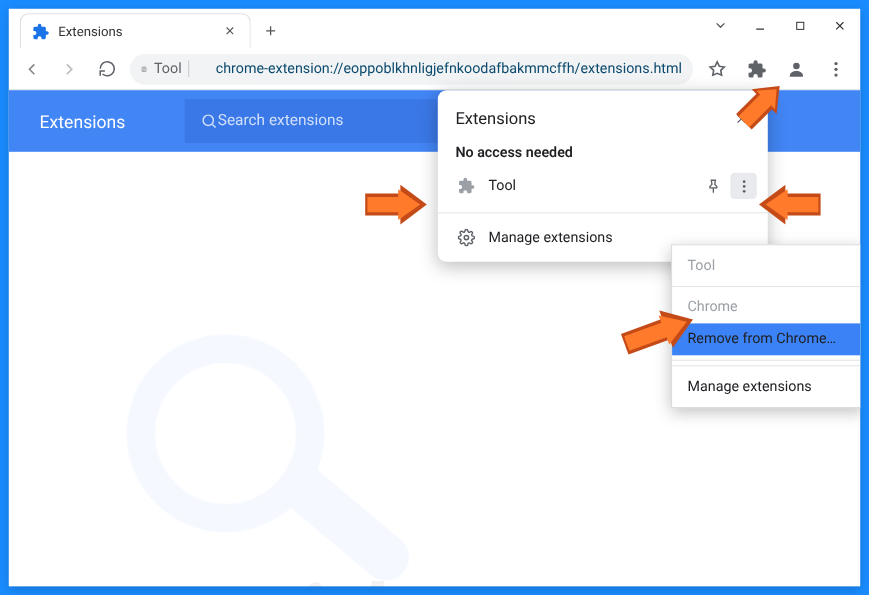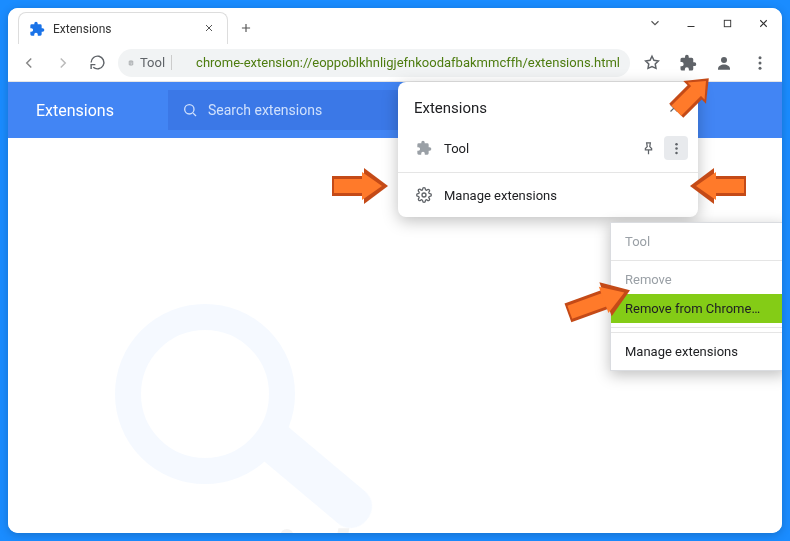--- a/index.html
+++ b/index.html
@@ -1,44 +1,44 @@
 <!DOCTYPE html>
 <html><head>
 <meta charset="utf-8">
 <style>
   * { box-sizing: border-box; margin: 0; padding: 0; font-family: -apple-system, BlinkMacSystemFont, "Segoe UI", Roboto, Arial, sans-serif; }
   body { width: 790px; height: 541px; background: #1a8cff; position: relative; overflow: hidden; }
-  .browser-window { position: absolute; top: 8px; left: 8px; width: 774px; height: 525px; background: #fff; border-radius: 10px; box-shadow: 0 2px 10px rgba(0,0,0,.2); overflow: hidden; }
+  .browser-window { position: absolute; top: 8px; left: 8px; width: 774px; height: 525px; background: #fff; border-radius: 0; box-shadow: 0 2px 10px rgba(0,0,0,.2); overflow: hidden; }
   
   
   .titlebar { height: 36px; background: #fff; display: flex; align-items: flex-end; padding: 0 4px; position: relative; }
   .tab { display: flex; align-items: center; gap: 8px; background: #fff; border-radius: 8px 8px 0 0; padding: 6px 10px; width: 210px; height: 32px; font-size: 12px; color: #333; border: 1px solid #ddd; border-bottom: none; margin-left: 6px; }
   .tab .favicon { width: 16px; height: 16px; }
   .tab .title { flex: 1; overflow: hidden; white-space: nowrap; text-overflow: ellipsis; }
   .tab .close { width: 14px; height: 14px; color: #555; cursor: pointer; }
   .newtab { width: 28px; height: 28px; display: flex; align-items: center; justify-content: center; color: #555; cursor: pointer; margin-left: 4px; margin-bottom: 2px; }
   .win-controls { position: absolute; right: 6px; top: 4px; display: flex; gap: 10px; }
   .win-controls span { width: 26px; height: 22px; display: flex; align-items: center; justify-content: center; color: #444; font-size: 12px; }
   .win-caret { position: absolute; right: 120px; top: 8px; color: #555; font-size: 11px; }
 
   
   .toolbar { height: 38px; background: #fff; border-bottom: 1px solid #e5e5e5; display: flex; align-items: center; padding: 0 8px; gap: 8px; }
   .nav-btn { width: 26px; height: 26px; display: flex; align-items: center; justify-content: center; color: #888; }
   .nav-btn.enabled { color: #555; }
   .omnibox { flex: 1; height: 28px; background: #f1f3f4; border-radius: 14px; display: flex; align-items: center; padding: 0 10px; font-size: 13px; color: #5f6368; gap: 6px; overflow: hidden; white-space: nowrap; }
   .omnibox .chip { color: #5f6368; padding-right: 6px; border-right: 1px solid #ccc; margin-right: 2px; }
-  .omnibox .url { color: #4d7c0f; margin-left: 16px; }
+  .omnibox .url { color: #0c4a6e; margin-left: 16px; }
   .toolbar .icon-btn { width: 28px; height: 28px; display: flex; align-items: center; justify-content: center; color: #5f6368; cursor: pointer; border-radius: 50%; }
   .icon-btn svg { width: 18px; height: 18px; }
   
   
   .page { position: relative; height: calc(100% - 74px); background: #fff; }
   .ext-bluebar { height: 56px; background: #4285f4; display: flex; align-items: center; width: 100%; }
   .ext-title { color: #fff; font-size: 16px; padding: 0 28px; width: 160px; }
-  .ext-search { flex: 1; max-width: 420px; height: 40px; background: #3b78e7; display: flex; align-items: center; padding: 0 14px; gap: 10px; color: #cfe0fc; font-size: 14px; }
+  .ext-search { flex: 1; max-width: 420px; height: 40px; background: #3b78e7; display: flex; align-items: center; padding: 0 14px; color: #cfe0fc; font-size: 14px; }
   .ext-search input { background: transparent; border: none; color: #cfe0fc; font-size: 14px; outline: none; flex: 1; }
   .ext-search input::placeholder { color: #cfe0fc; }
   
   
   .ext-popup { position: absolute; top: 0px; right: 84px; width: 300px; background: #fff; border-radius: 8px; box-shadow: 0 4px 16px rgba(0,0,0,.25); padding: 10px 0 4px 0; font-size: 13px; color: #202124; }
   .ext-popup .hdr { display: flex; align-items: center; justify-content: space-between; padding: 4px 12px 8px 16px; font-size: 15px; }
   .ext-popup .close-x { width: 24px; height: 24px; display:flex; align-items:center; justify-content:center; cursor:pointer; color:#5f6368; }
   .ext-popup .section-title { padding: 4px 16px 2px 16px; font-weight: 600; font-size: 13px; }
   .ext-popup .section-sub { padding: 0 16px 8px 16px; color: #5f6368; font-size: 12px; line-height: 1.35; }
   .ext-popup .row { display: flex; align-items: center; padding: 8px 10px 8px 16px; gap: 10px; }
@@ -46,21 +46,21 @@
   .ext-popup .row .label { flex: 1; }
   .ext-popup .row .trail { display:flex; gap:4px; }
   .ext-popup .row .trail .mini { width:24px; height:24px; display:flex; align-items:center; justify-content:center; color:#5f6368; border-radius:4px; cursor:pointer; }
   .ext-popup .row .trail .mini.active { background:#e8eaed; }
   .ext-popup .divider { height:1px; background:#e5e5e5; margin: 4px 0; }
 
   
   .ctx-menu { position: absolute; top: 140px; right: -4px; width: 176px; background: #fff; border: 1px solid #dadce0; box-shadow: 0 4px 14px rgba(0,0,0,.25); font-size: 13px; color: #202124; padding: 4px 0; }
   .ctx-item { padding: 7px 14px; cursor: pointer; white-space: nowrap; overflow: hidden; text-overflow: ellipsis; }
   .ctx-item.disabled { color: #9aa0a6; cursor: default; }
-  .ctx-item.highlight { background: #84cc16; }
+  .ctx-item.highlight { background: #3b82f6; }
   .ctx-sep { height:1px; background:#e5e5e5; margin:4px 0; }
 
   
   .watermark { position: absolute; left: 50%; top: 58%; transform: translate(-50%, -50%); width: 560px; pointer-events: none; opacity: .07; }
   .watermark .circ { position:absolute; left:0; top:-40px; width:180px; height:180px; border: 26px solid #6aa9ff; border-radius:50%; }
   .watermark .handle { position:absolute; left:128px; top:110px; width:140px; height:42px; background:#6aa9ff; border-radius:20px; transform: rotate(40deg); }
   .watermark .txt { position:absolute; left:130px; top:170px; font-size:80px; font-weight:700; font-style: italic; color:#555; letter-spacing:-2px; }
 
   
   .arrow { position: absolute; pointer-events: none; }
@@ -184,20 +184,21 @@
 
     <div class="ext-popup">
       <div class="hdr">
         <span>Extensions</span>
         <span class="close-x">
           <svg viewBox="0 0 24 24" width="14" height="14" fill="none" stroke="#5f6368" stroke-width="2">
               <path d="M6 6l12 12M18 6l-12 12"></path>
             </svg>
         </span>
       </div>
+      <div class="section-title">No access needed</div>
       <div class="row">
         <span class="lead-icon">
           <svg viewBox="0 0 24 24" width="16" height="16" fill="#9aa0a6">
               <path d="M20.5 11H19V7a2 2 0 0 0-2-2h-4V3.5a2.5 2.5 0 1 0-5 0V5H4a2 2 0 0 0-2 2v3.8h1.5a2.7 2.7 0 0 1 0 5.4H2V20a2 2 0 0 0 2 2h3.8v-1.5a2.7 2.7 0 0 1 5.4 0V22H17a2 2 0 0 0 2-2v-4h1.5a2.5 2.5 0 1 0 0-5z"></path>
             </svg>
         </span>
         <span class="label">Tool</span>
         <span class="trail">
           <span class="mini">
             <svg viewBox="0 0 24 24" width="15" height="15" fill="none" stroke="#5f6368" stroke-width="2">
@@ -221,21 +222,21 @@
               <path d="M19.4 15a1.7 1.7 0 0 0 .34 1.87l.06.06a2 2 0 1 1-2.83 2.83l-.06-.06a1.7 1.7 0 0 0-1.87-.34 1.7 1.7 0 0 0-1 1.56V21a2 2 0 1 1-4 0v-.09a1.7 1.7 0 0 0-1.11-1.56 1.7 1.7 0 0 0-1.87.34l-.06.06a2 2 0 1 1-2.83-2.83l.06-.06a1.7 1.7 0 0 0 .34-1.87 1.7 1.7 0 0 0-1.56-1H3a2 2 0 1 1 0-4h.09a1.7 1.7 0 0 0 1.56-1.11 1.7 1.7 0 0 0-.34-1.87l-.06-.06A2 2 0 1 1 7.08 4.25l.6.06a1.7 1.7 0 0 0 1.87.34H9a1.7 1.7 0 0 0 1-1.56V3a2 2 0 1 1 4 0v.09a1.7 1.7 0 0 0 1 1.56 1.7 1.7 0 0 0 1.87-.34l.06-.06a2 2 0 1 1 2.83 2.83l-.06.06a1.7 1.7 0 0 0-.34 1.87V9a1.7 1.7 0 0 0 1.56 1H21a2 2 0 1 1 0 4h-.09a1.7 1.7 0 0 0-1.56 1z"></path>
             </svg>
         </span>
         <span class="label">Manage extensions</span>
       </div>
     </div>
 
     <div class="ctx-menu">
       <div class="ctx-item disabled">Tool</div>
       <div class="ctx-sep"></div>
-      <div class="ctx-item disabled">Remove</div>
+      <div class="ctx-item disabled">Chrome</div>
       <div class="ctx-item highlight">Remove from Chrome…</div>
       <div class="ctx-sep"></div>
       <div class="ctx-sep"></div>
       <div class="ctx-item">Manage extensions</div>
     </div>
 
   </div>
 </div>
 
 <div class="arrow" style="left:659px; top:68px;">

